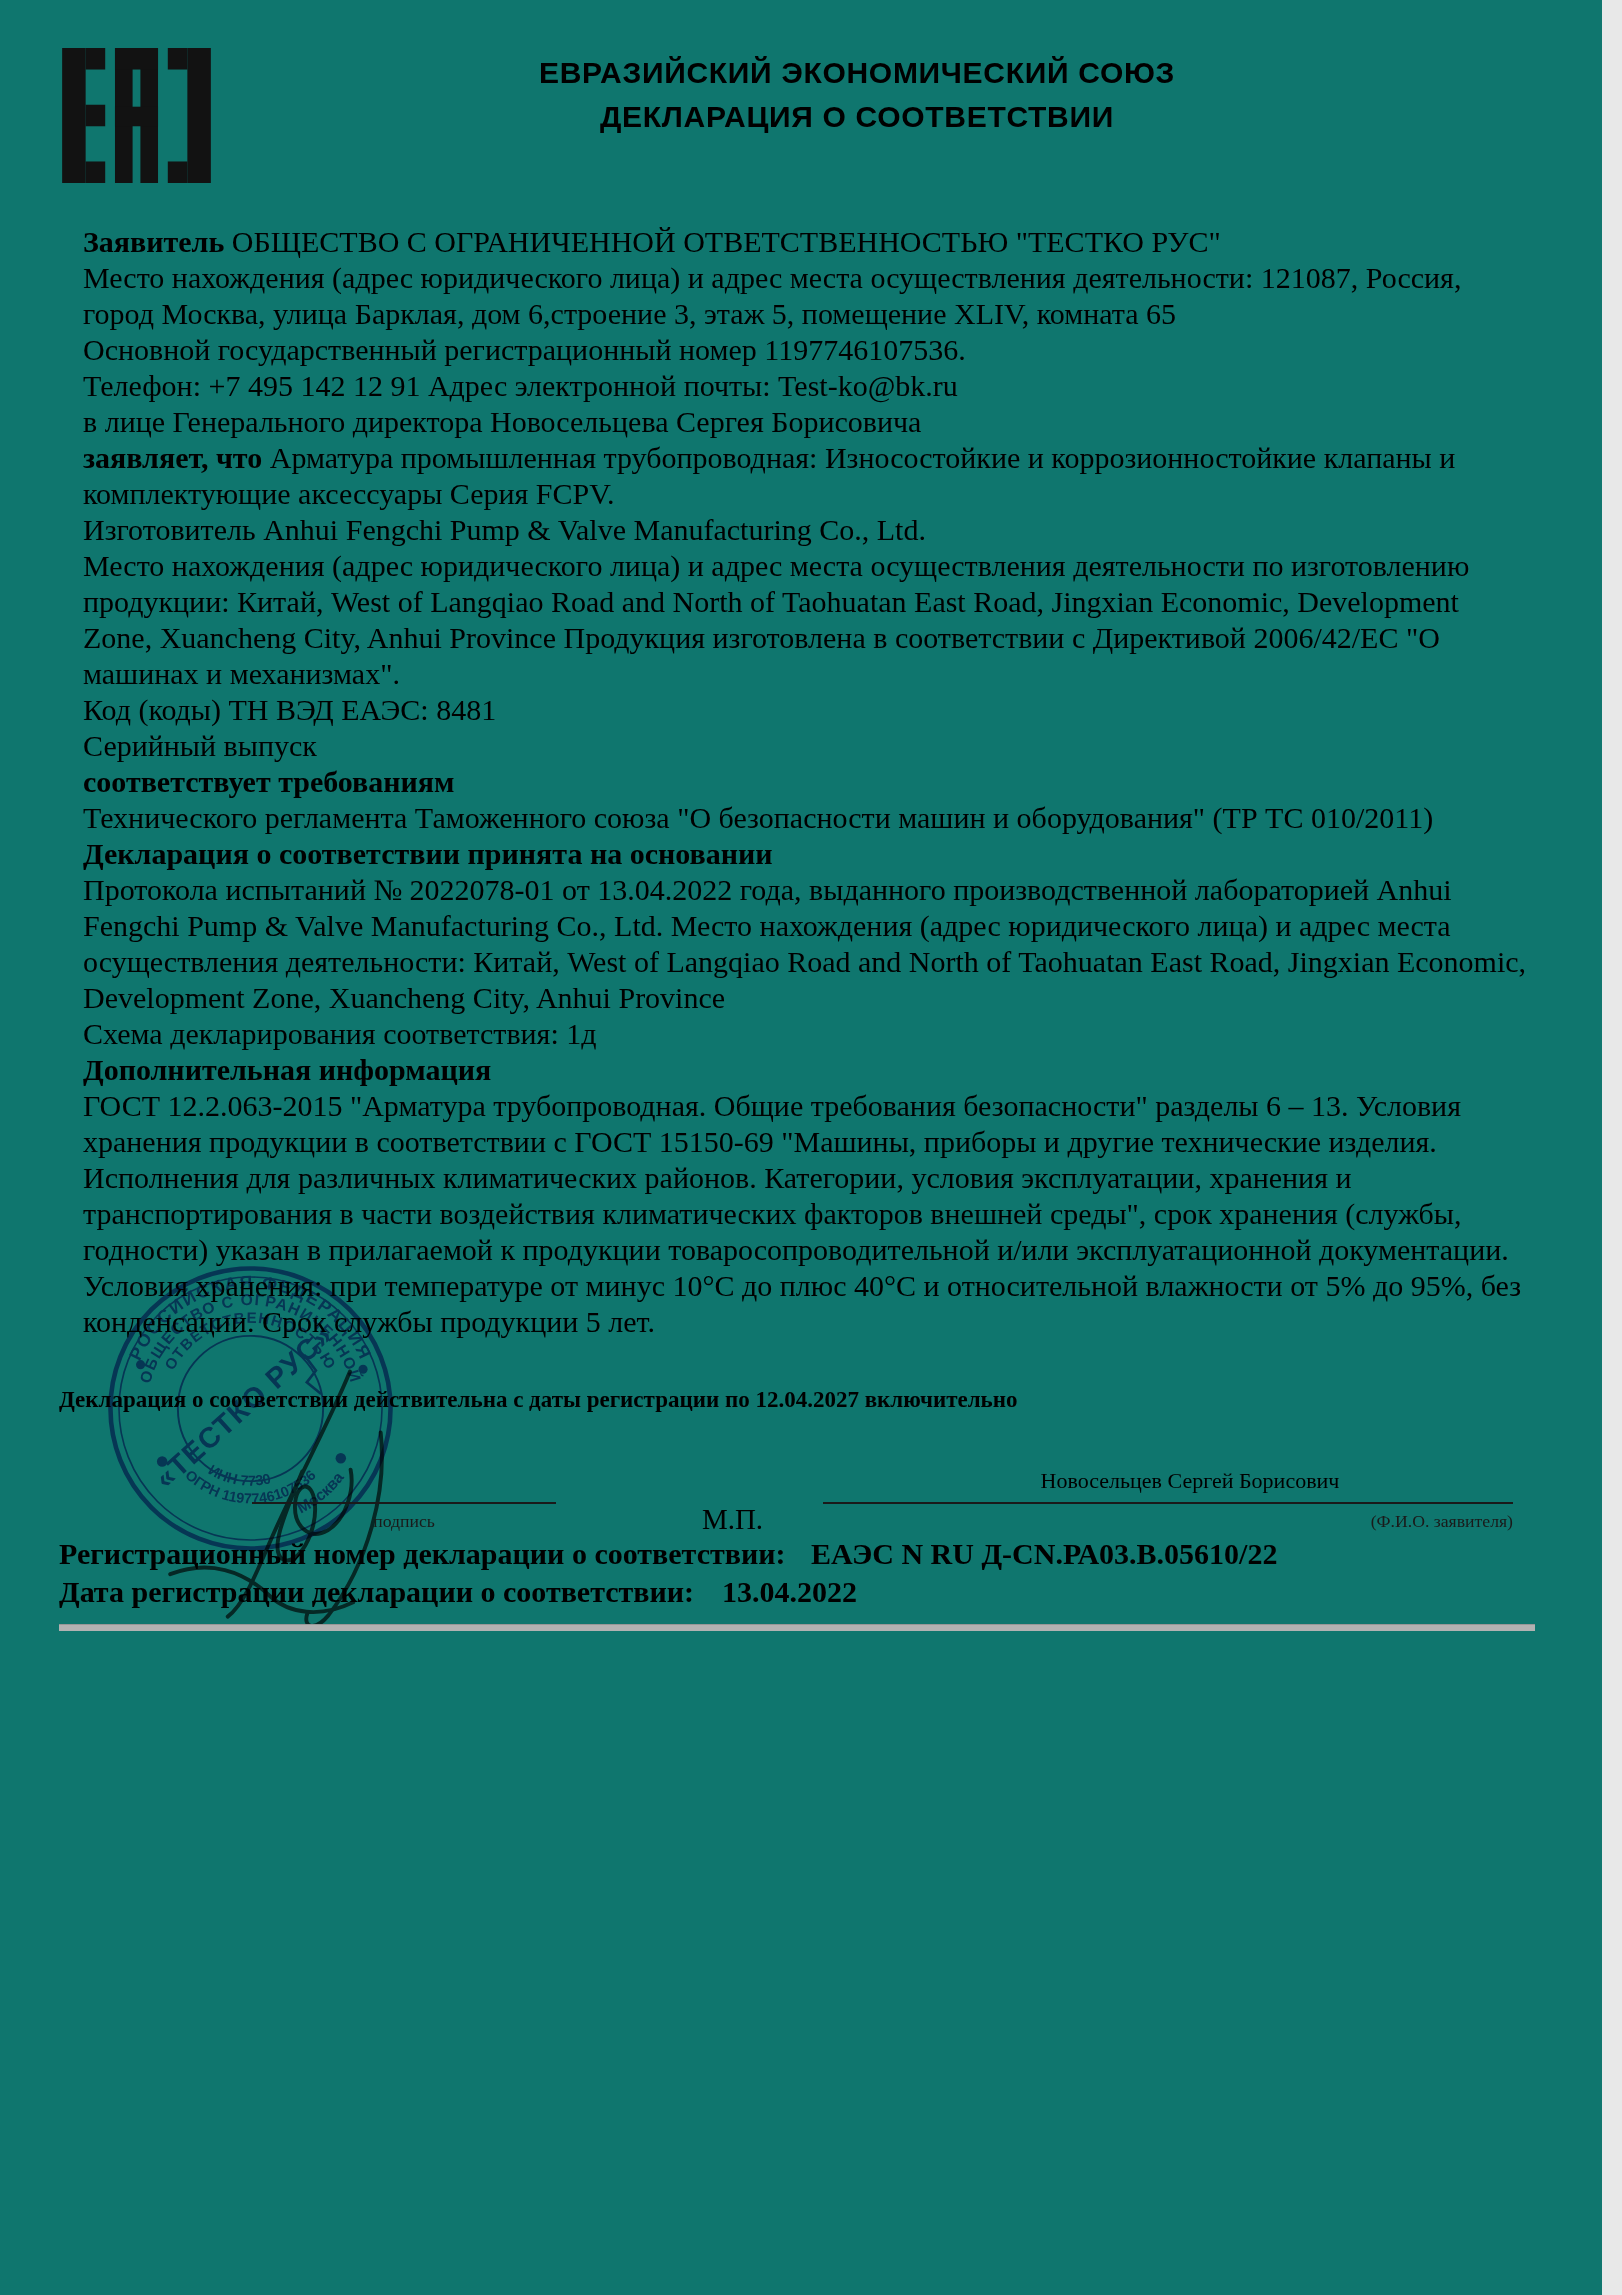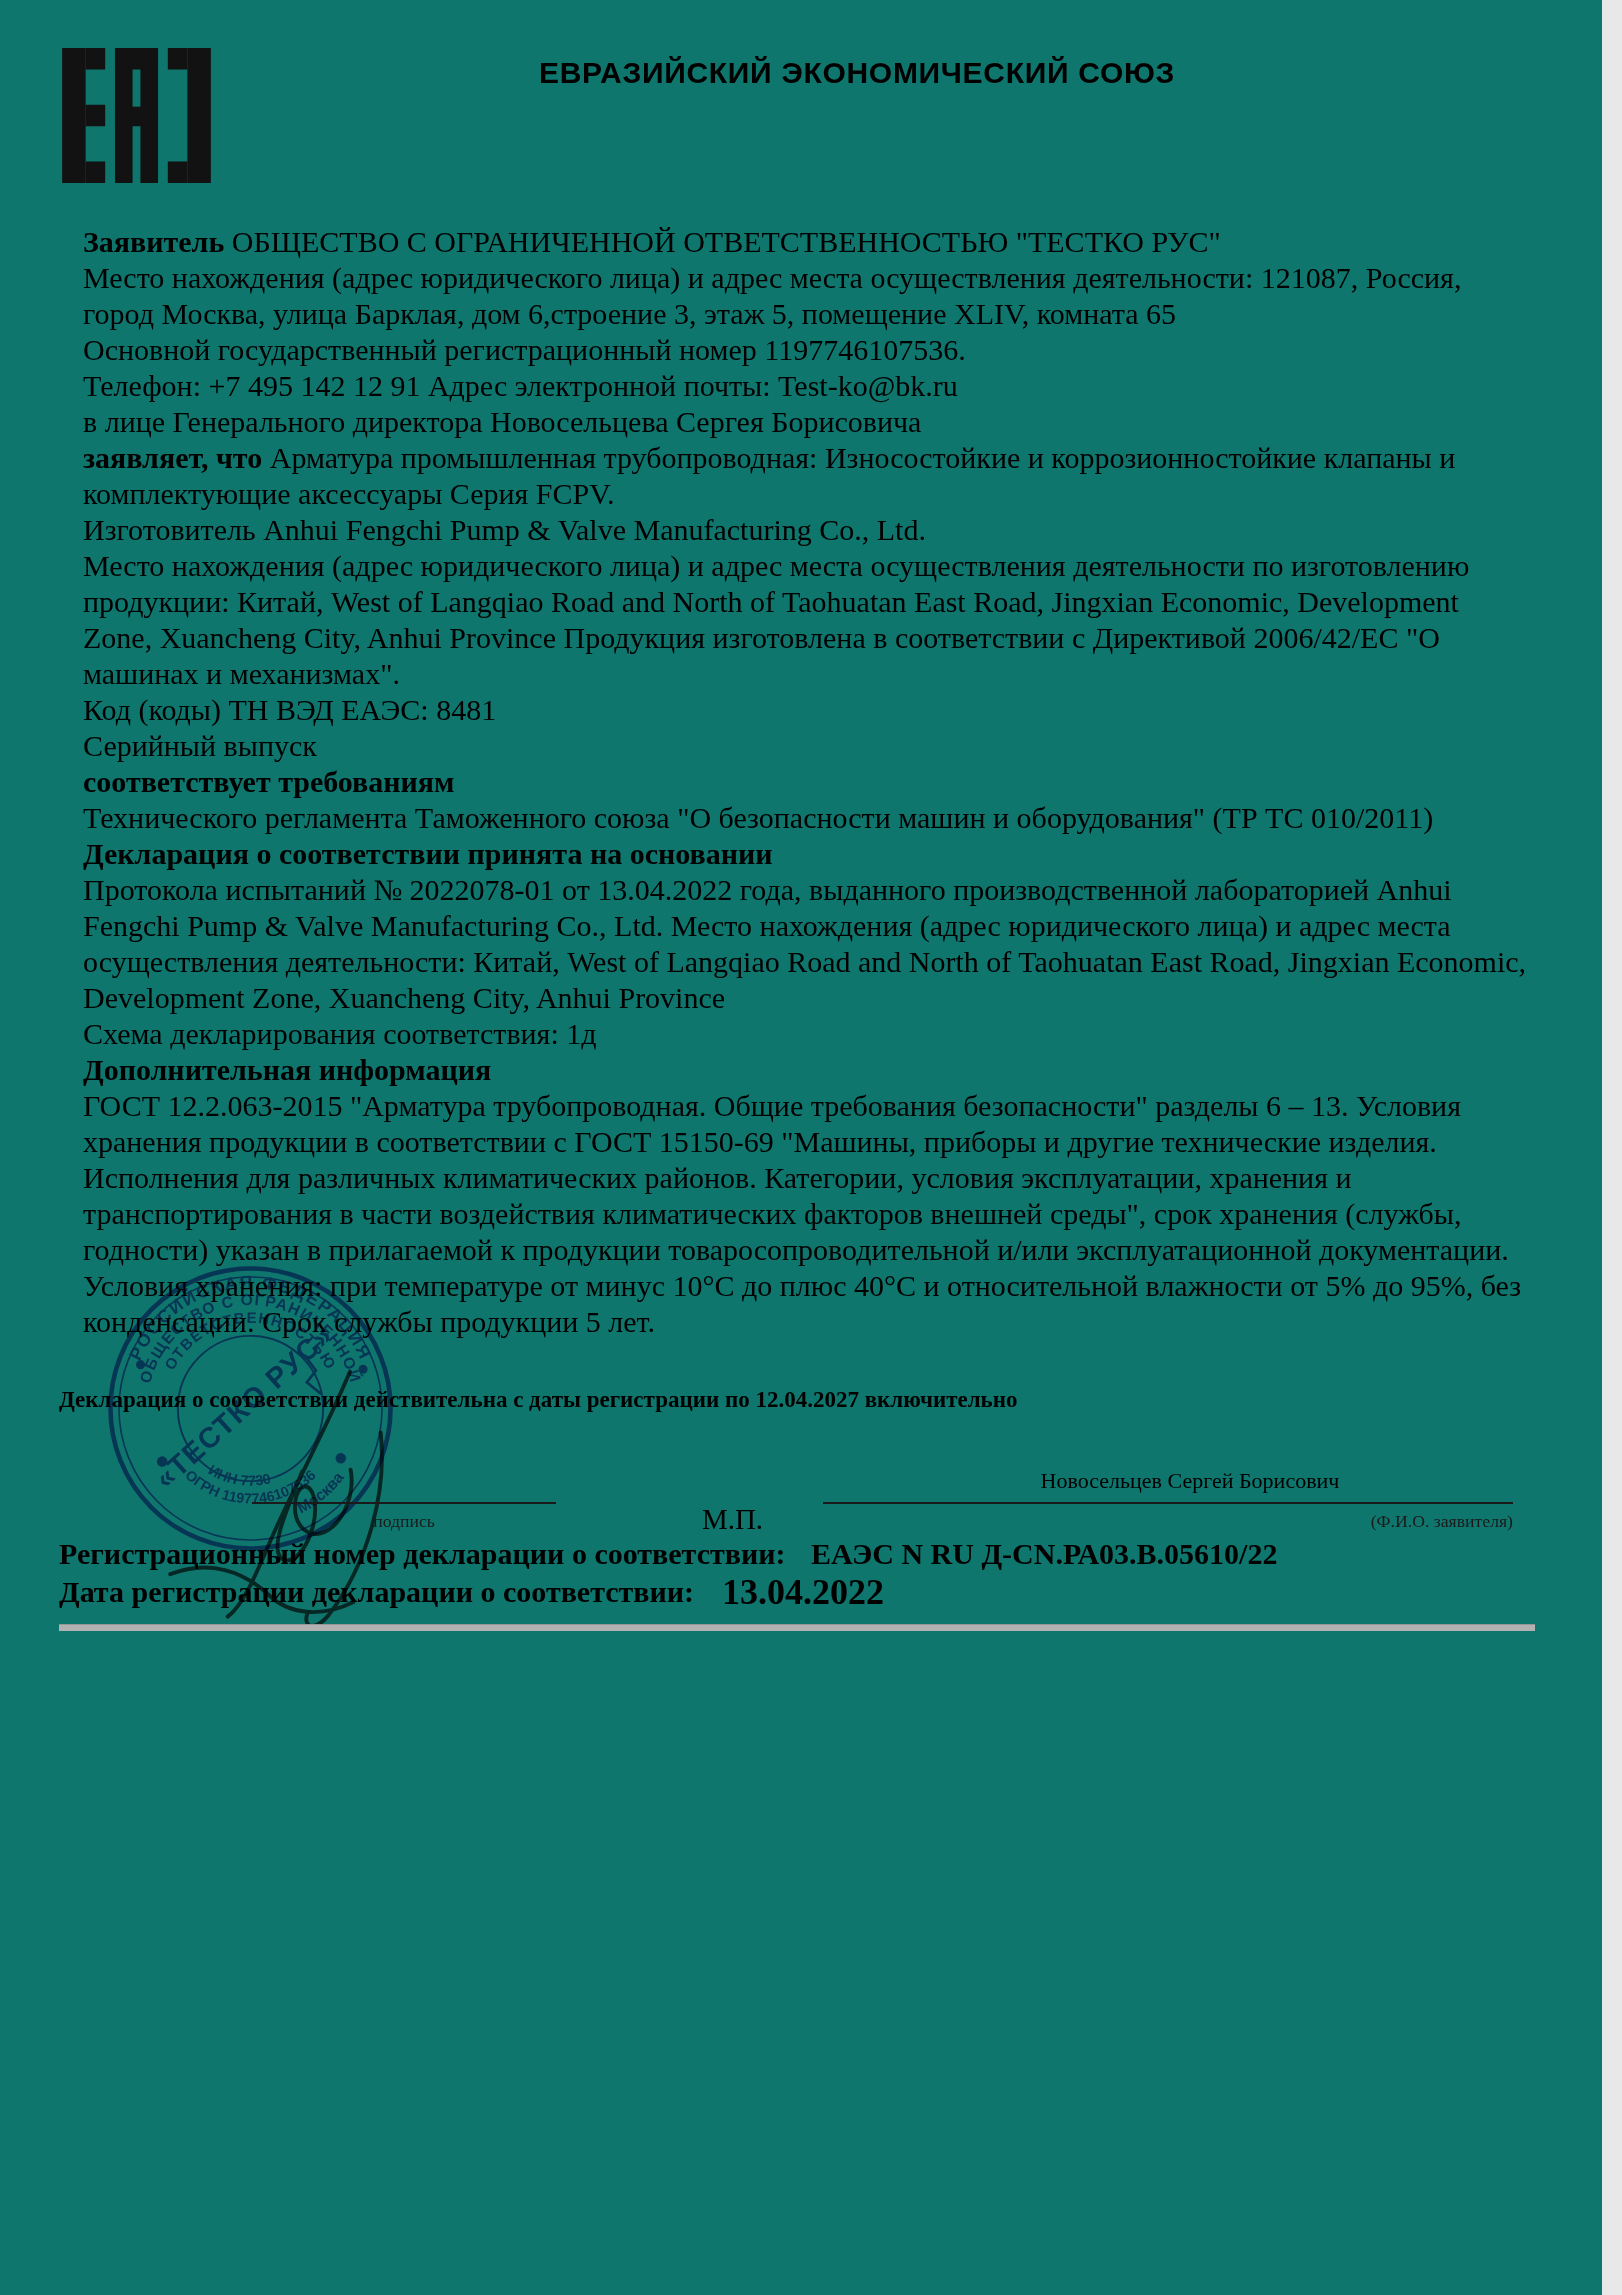--- a/index.html
+++ b/index.html
@@ -40,21 +40,21 @@
       font-size:17.7px;line-height:22px;color:#1a1a1a;}
   .fio-caption{position:absolute;left:823px;top:1510px;width:690px;text-align:right;
       font-size:17.7px;line-height:22px;color:#1a1a1a;}
   
   .reg-label{position:absolute;left:59px;top:1536px;font-size:30px;line-height:36px;
       font-weight:bold;white-space:nowrap;}
   .reg-value{position:absolute;left:811px;top:1536px;font-size:30px;line-height:36px;
       font-weight:bold;white-space:nowrap;}
   .date-label{position:absolute;left:59px;top:1574px;font-size:30px;line-height:36px;
       font-weight:bold;white-space:nowrap;}
-  .date-value{position:absolute;left:722px;top:1574px;font-size:36px;line-height:36px;
+  .date-value{position:absolute;left:722px;top:1574px;font-size:30px;line-height:36px;
       font-weight:bold;white-space:nowrap;}
   
   .divider-bar{position:absolute;left:59px;top:1624px;width:1476px;height:5.9px;
       background:#b2b2b2;border-top:1.3px solid #979797;}
   
   .stamp{position:absolute;left:100px;top:1258px;width:301px;height:301px;
       opacity:0.82;mix-blend-mode:multiply;}
   .stamp text{fill:#3f55b5;font-family:"Liberation Sans", sans-serif;}
   .handwritten{position:absolute;left:131px;top:1355px;width:366px;height:275px;
       mix-blend-mode:multiply;opacity:0.88;}
@@ -78,20 +78,21 @@
       <rect x="81" y="90" width="66" height="30"></rect>
 
       <rect x="192" y="0" width="36" height="207"></rect>
       <rect x="162" y="0" width="30" height="33"></rect>
       <rect x="162" y="174" width="30" height="33"></rect>
     </g>
   </svg>
 
   <div class="doc-title">
     <div>ЕВРАЗИЙСКИЙ ЭКОНОМИЧЕСКИЙ СОЮЗ</div>
+    <div>ДЕКЛАРАЦИЯ О СООТВЕТСТВИИ</div>
   </div>
 
   <div class="body-text" id="body-text">
     <div class="line"><span class="b">Заявитель </span><span class="r">ОБЩЕСТВО С ОГРАНИЧЕННОЙ ОТВЕТСТВЕННОСТЬЮ "ТЕСТКО РУС"</span></div>
 
     <div class="line"><span class="b"></span><span class="r">Место нахождения (адрес юридического лица) и адрес места осуществления деятельности: 121087, Россия,</span></div>
 
     <div class="line"><span class="b"></span><span class="r">город Москва, улица Барклая, дом 6,строение 3, этаж 5, помещение XLIV, комната 65</span></div>
 
     <div class="line"><span class="b"></span><span class="r">Основной государственный регистрационный номер 1197746107536.</span></div>

